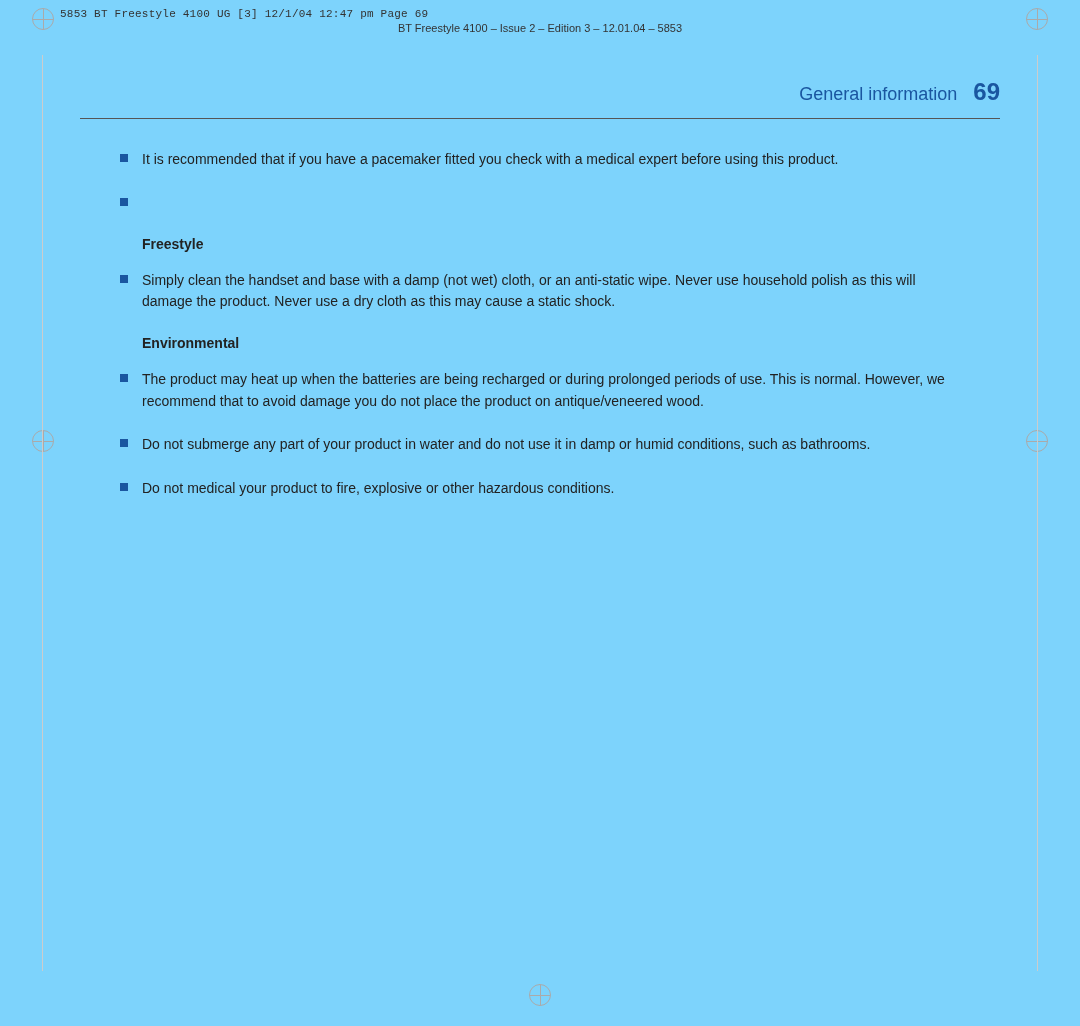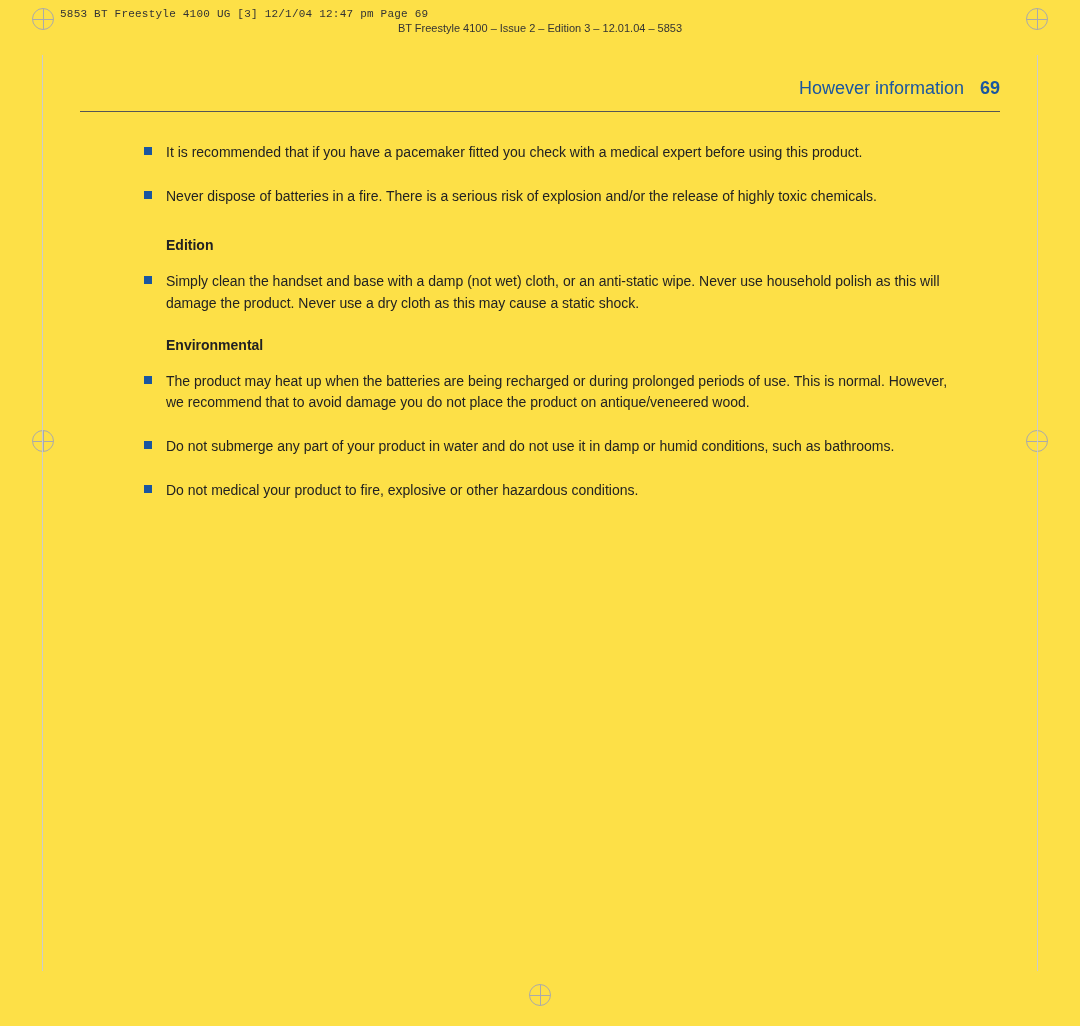--- a/index.html
+++ b/index.html
@@ -14,21 +14,21 @@
       font-size: 14px;
       color: #222222;
       width: 1080px;
       min-height: 1026px;
       position: relative;
     }
 
     .page-container {
       width: 1080px;
       min-height: 1026px;
-      background: #fde047;
+      background: #7dd3fc;
       position: relative;
       padding: 0;
     }
 
     
     .header-bar {
       position: relative;
       padding: 8px 60px 4px 60px;
       border-bottom: none;
     }
@@ -116,34 +116,33 @@
 
     .section-title {
       color: #1a56a0;
       font-size: 18px;
       font-weight: normal;
       margin-right: 16px;
     }
 
     .page-number {
       color: #1a56a0;
-      font-size: 18px;
+      font-size: 24px;
       font-weight: bold;
     }
 
     .title-divider {
       border: none;
       border-top: 1px solid #555;
       margin: 0 80px 0 80px;
     }
 
     
     .content-area {
       padding: 30px 120px 40px 120px;
-      margin-left: 24px;
     }
 
     
     .bullet-list {
       list-style: none;
       padding: 0;
       margin: 0;
     }
 
     .bullet-item {
@@ -195,39 +194,38 @@
 
   <div class="left-border"></div>
   <div class="right-border"></div>
 
   <div class="header-bar">
     <div class="header-top-line">5853 BT Freestyle 4100 UG [3]   12/1/04  12:47 pm   Page 69</div>
     <div class="header-subtitle">BT Freestyle 4100 – Issue 2 – Edition 3 – 12.01.04 – 5853</div>
   </div>
 
   <div class="title-section">
-    <span class="section-title">However information</span>
+    <span class="section-title">General information</span>
     <span class="page-number">69</span>
   </div>
   <hr class="title-divider">
 
   <div class="content-area">
 
     <ul class="bullet-list">
       <li class="bullet-item">
         <span class="bullet-square"></span>
         <span class="bullet-text">It is recommended that if you have a pacemaker fitted you check with a medical expert before using this product.</span>
       </li>
       <li class="bullet-item">
         <span class="bullet-square"></span>
-        <span class="bullet-text">Never dispose of batteries in a fire. There is a serious risk of explosion and/or the release of highly toxic chemicals.</span>
       </li>
     </ul>
 
-    <div class="section-heading">Edition</div>
+    <div class="section-heading">Freestyle</div>
     <ul class="bullet-list">
       <li class="bullet-item">
         <span class="bullet-square"></span>
         <span class="bullet-text">Simply clean the handset and base with a damp (not wet) cloth, or an anti-static wipe. Never use household polish as this will damage the product. Never use a dry cloth as this may cause a static shock.</span>
       </li>
     </ul>
 
     <div class="section-heading subsection-gap">Environmental</div>
     <ul class="bullet-list">
       <li class="bullet-item">

